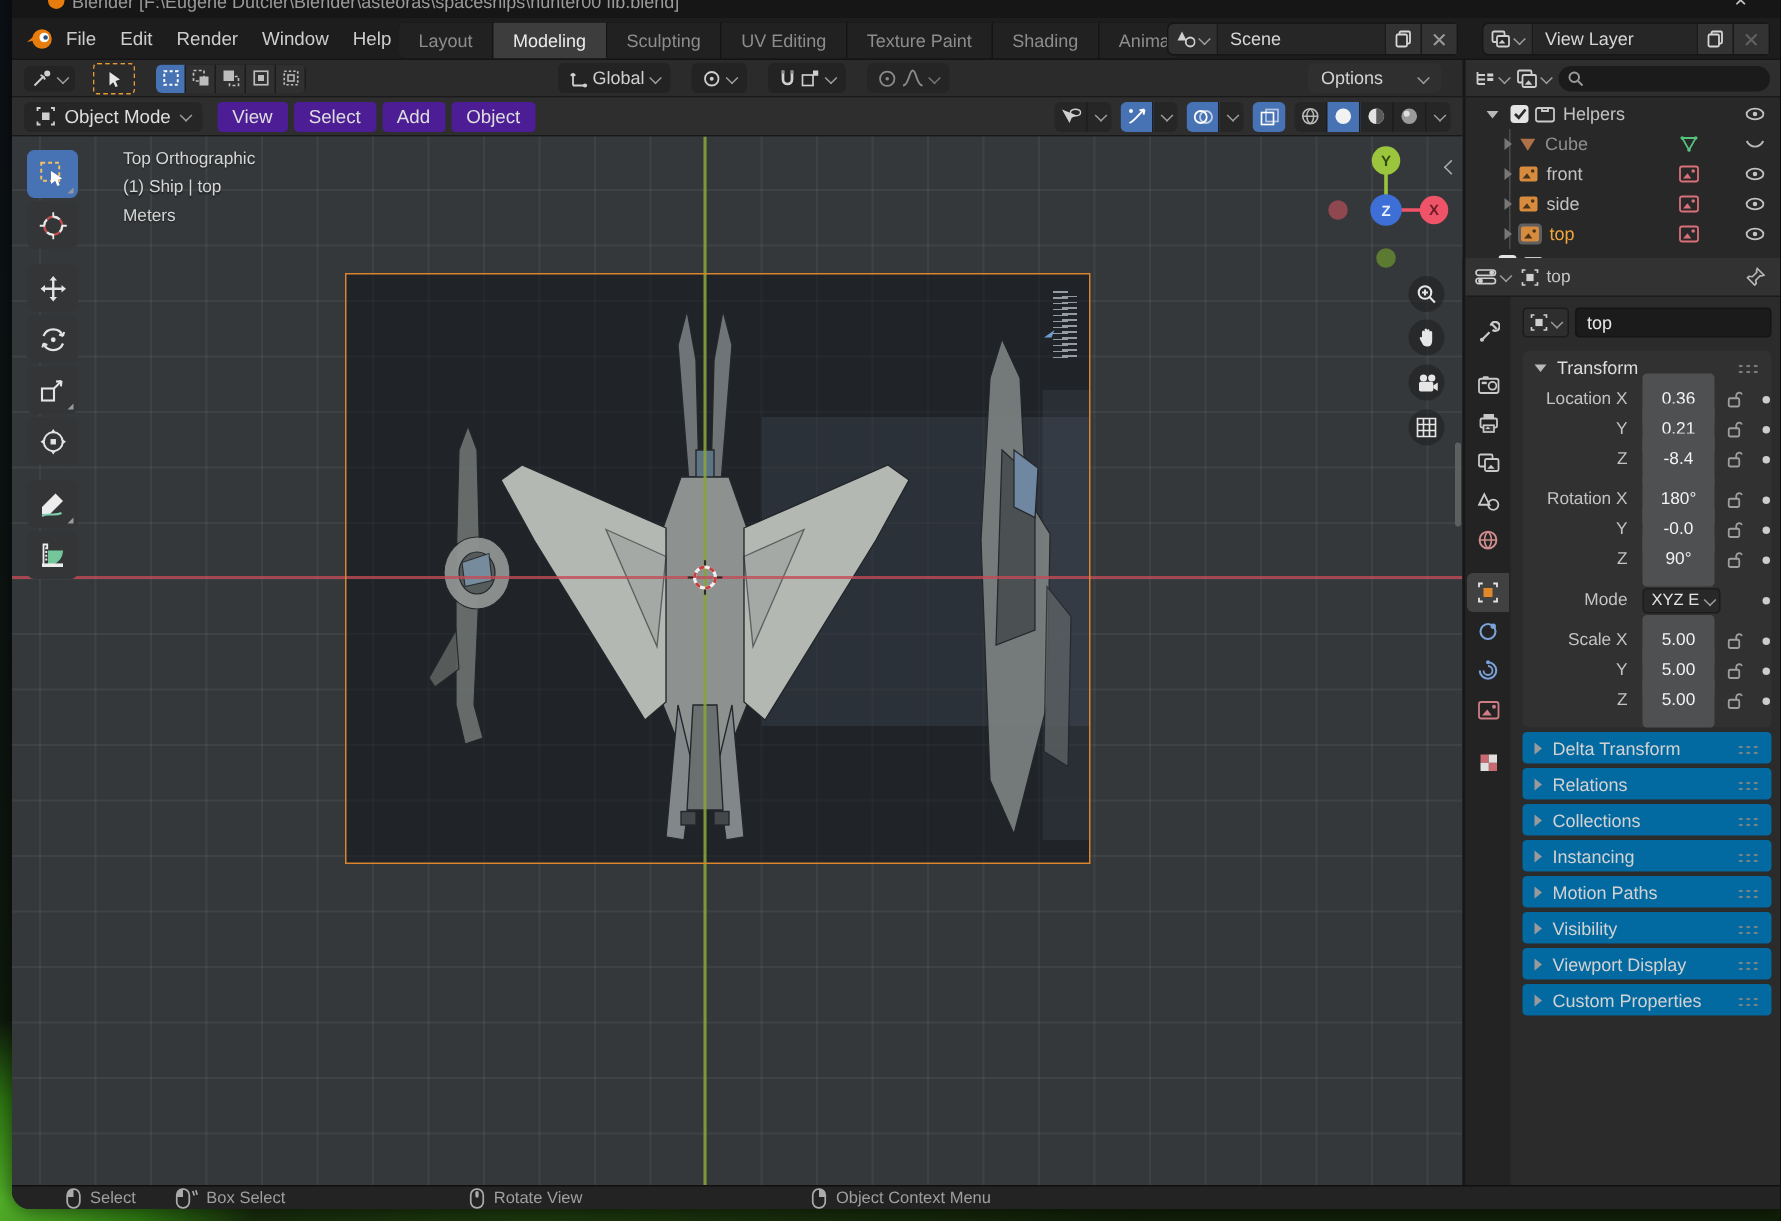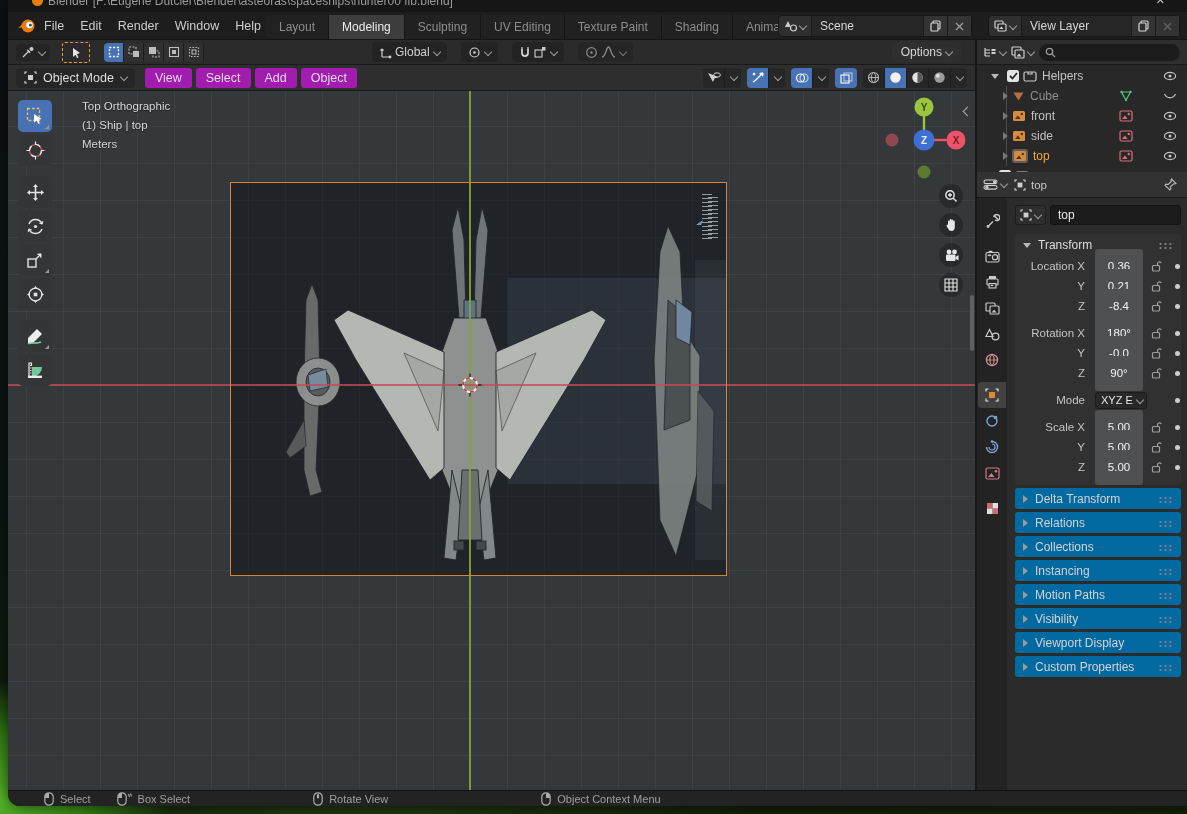--- a/index.html
+++ b/index.html
@@ -32,25 +32,25 @@
   .chev{width:7px;height:7px;display:inline-block;position:relative}
   .chev::after{content:"";position:absolute;left:1px;top:0;width:5px;height:5px;border-right:1.4px solid #9e9e9e;border-bottom:1.4px solid #9e9e9e;transform:rotate(45deg)}
   
   .toolsettings{position:absolute;left:0;top:40px;width:967px;height:25px;background:#2b2b2b;border-bottom:1px solid #1a1a1a;display:flex;align-items:center;color:#cfcfcf;font-size:12px}
   .ts-chip{display:flex;align-items:center;gap:3px;padding:2px 5px;background:#242424;border-radius:4px;margin-left:8px}
   .activetool{width:28px;height:21px;margin-left:12px;background:#2a2a2a;border:1px dashed #e79b33;border-radius:3px;display:flex;align-items:center;justify-content:center}
   .selmodes{display:flex;margin-left:14px;background:#202020;border-radius:4px;overflow:hidden}
   .selmode{width:20px;height:19px;display:flex;align-items:center;justify-content:center;background:#303030;border-right:1px solid #1c1c1c}
   .selmode.active{background:#4772b3}
   .pillgroup{display:flex;align-items:center;gap:3px;background:#232323;border-radius:4px;padding:2px 7px;margin-left:14px;height:20px}
-  .options-btn{position:absolute;right:14px;display:flex;align-items:center;gap:3px;background:#2f2f2f;border-radius:4px;padding:3px 9px;color:#d4d4d4}
+  .options-btn{position:absolute;right:14px;display:flex;align-items:center;gap:23px;background:#2f2f2f;border-radius:4px;padding:3px 9px;color:#d4d4d4}
   
   .vph{position:absolute;left:0;top:65px;width:967px;height:26px;background:#2e2e2e;border-bottom:1px solid #191919;display:flex;align-items:center;color:#dedede;font-size:12.5px}
   .mode-dd{display:flex;align-items:center;gap:6px;background:#262626;border-radius:4px;padding:3px 8px;margin-left:8px}
-  .vmenu{padding:3px 10px;background:#a21caf;border-radius:3px;margin-left:4px}
+  .vmenu{padding:3px 10px;background:#4c1d95;border-radius:3px;margin-left:4px}
   .vph-right{position:absolute;right:8px;display:flex;align-items:center;gap:6px}
   .hgroup{display:flex;align-items:center;background:#262626;border-radius:4px;overflow:hidden}
   .hbtn{width:22px;height:20px;display:flex;align-items:center;justify-content:center;border-right:1px solid #1d1d1d}
   .hbtn:last-child{border-right:none}
   .hbtn.on{background:#4772b3}
   
   .viewport{position:absolute;left:0;top:91px;width:967px;height:699px;overflow:hidden;background-color:#35383a;
     background-image:linear-gradient(rgba(255,255,255,.05) 1px,transparent 1px),linear-gradient(90deg,rgba(255,255,255,.05) 1px,transparent 1px);
     background-size:37px 37px;background-position:18px 35px}
   .axis-y{position:absolute;left:461px;top:0;bottom:0;width:1.6px;background:rgba(135,163,55,.9)}

